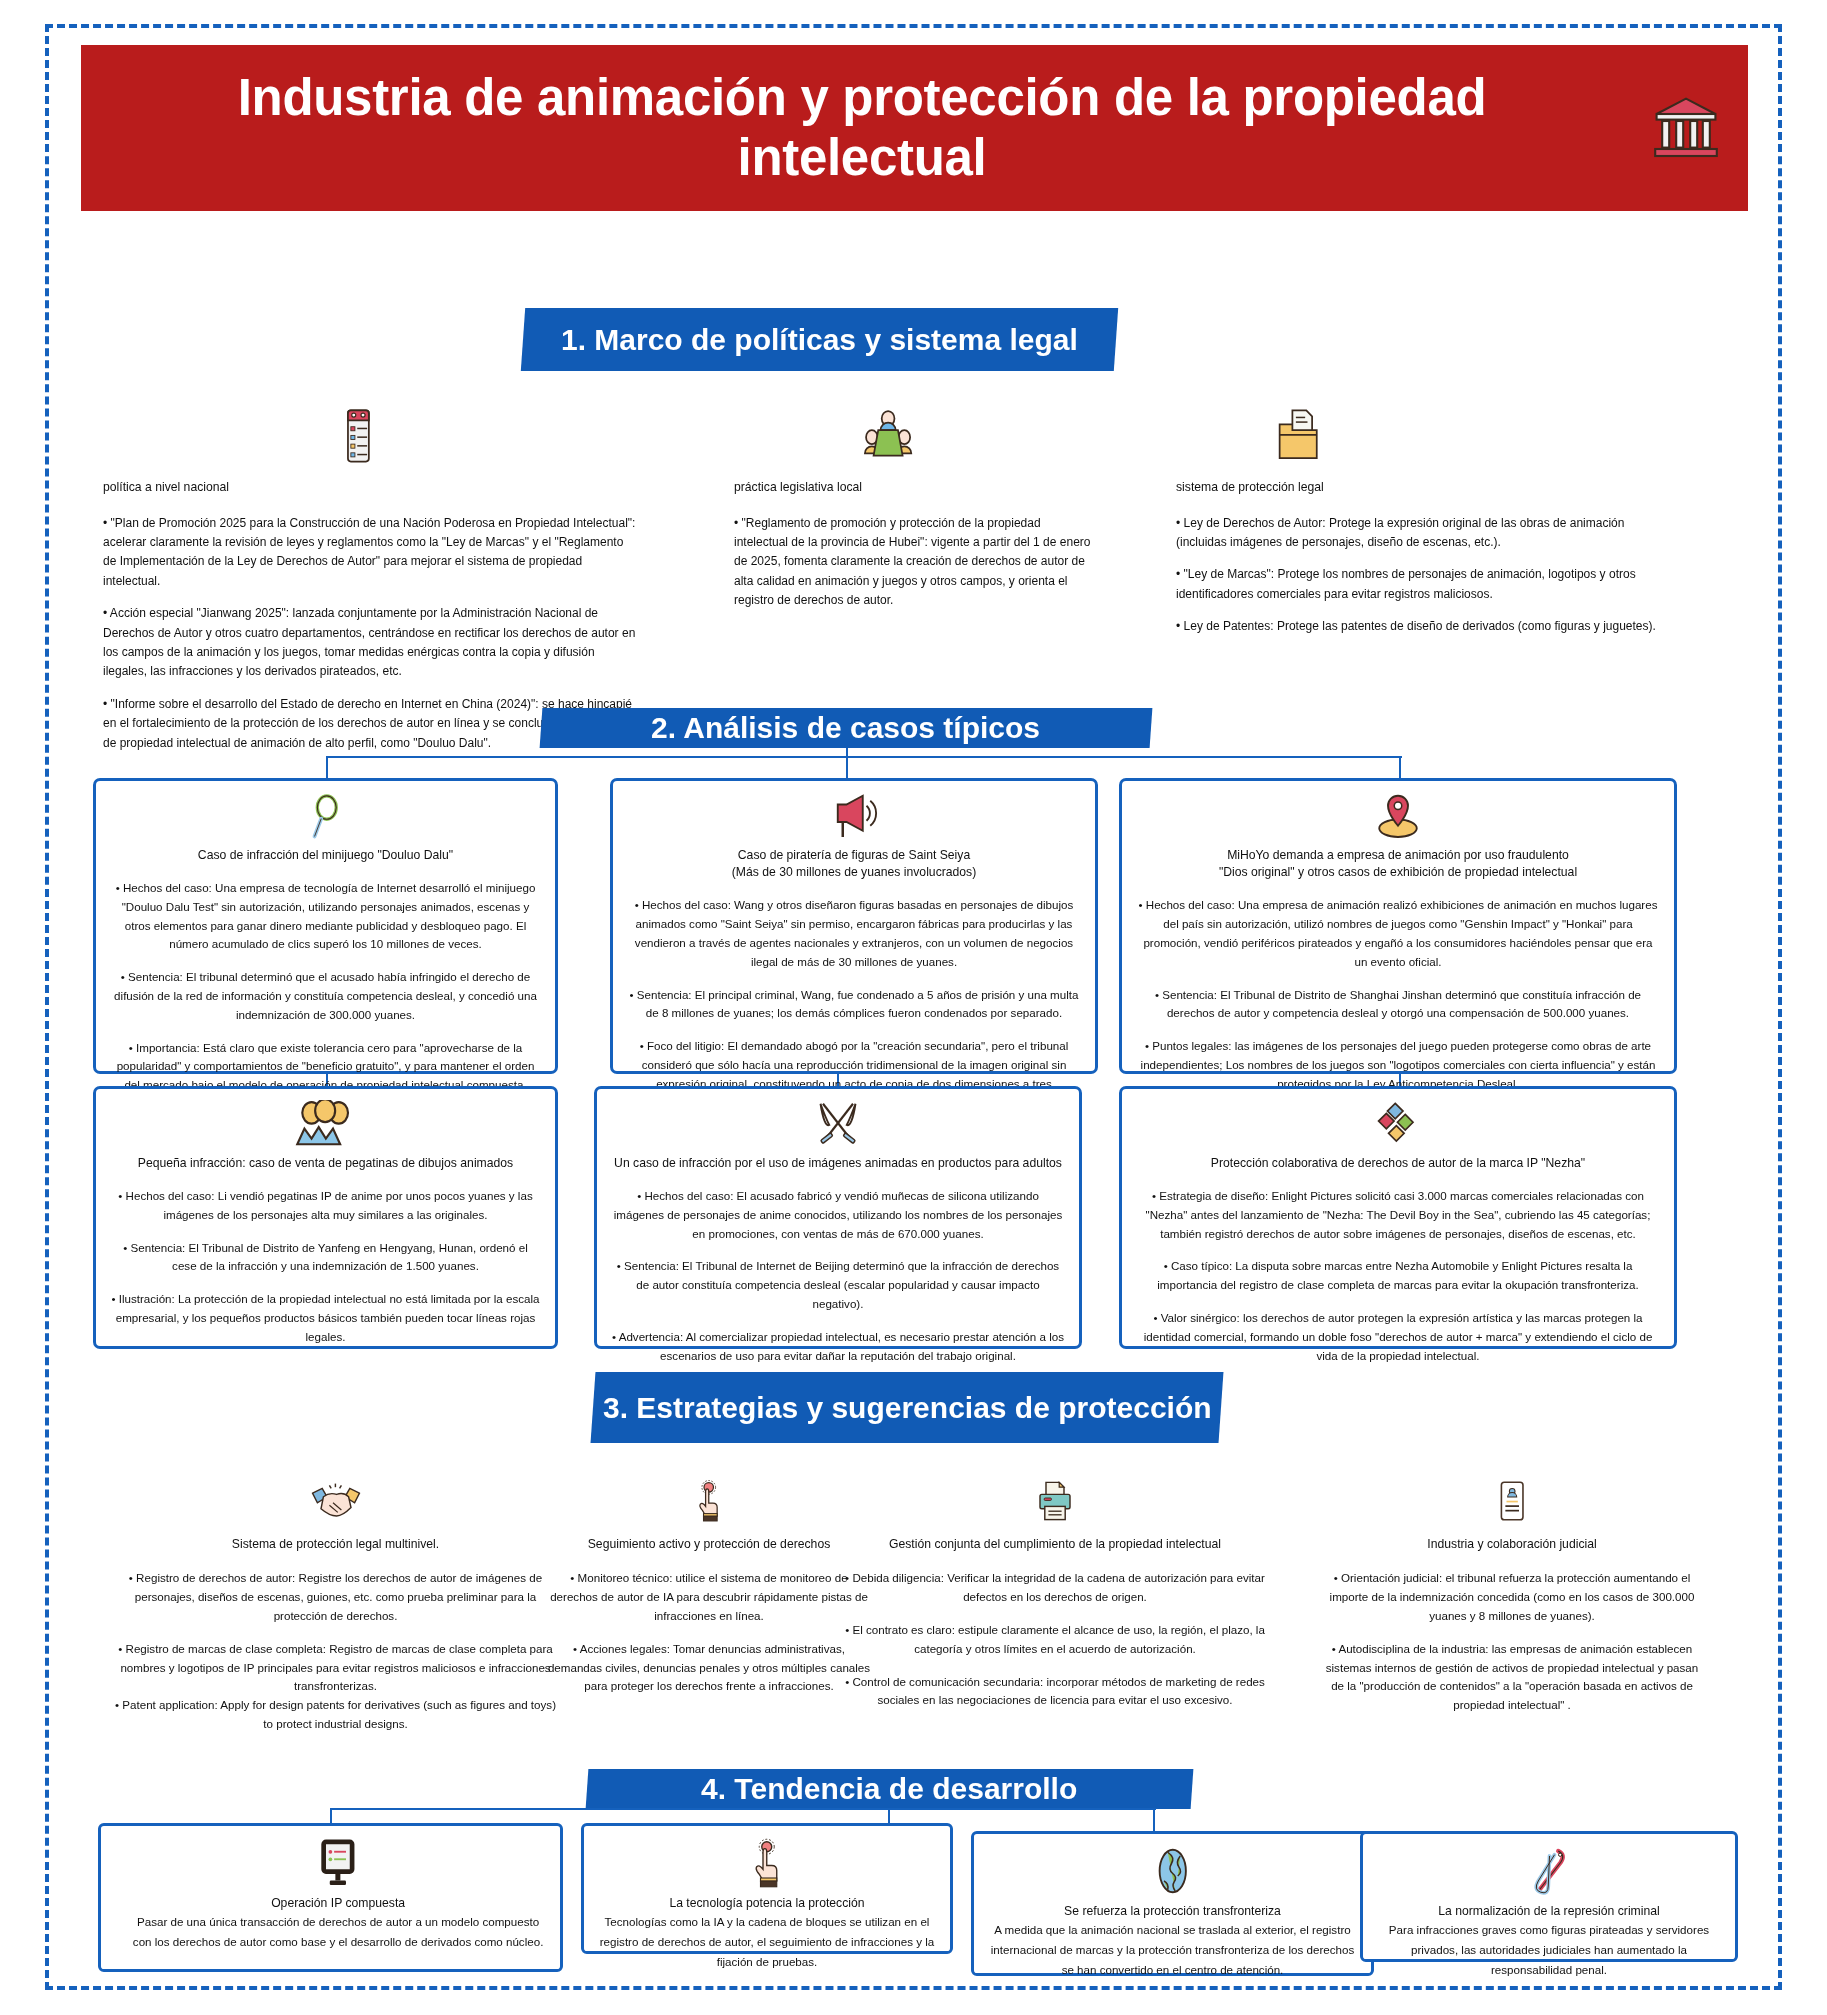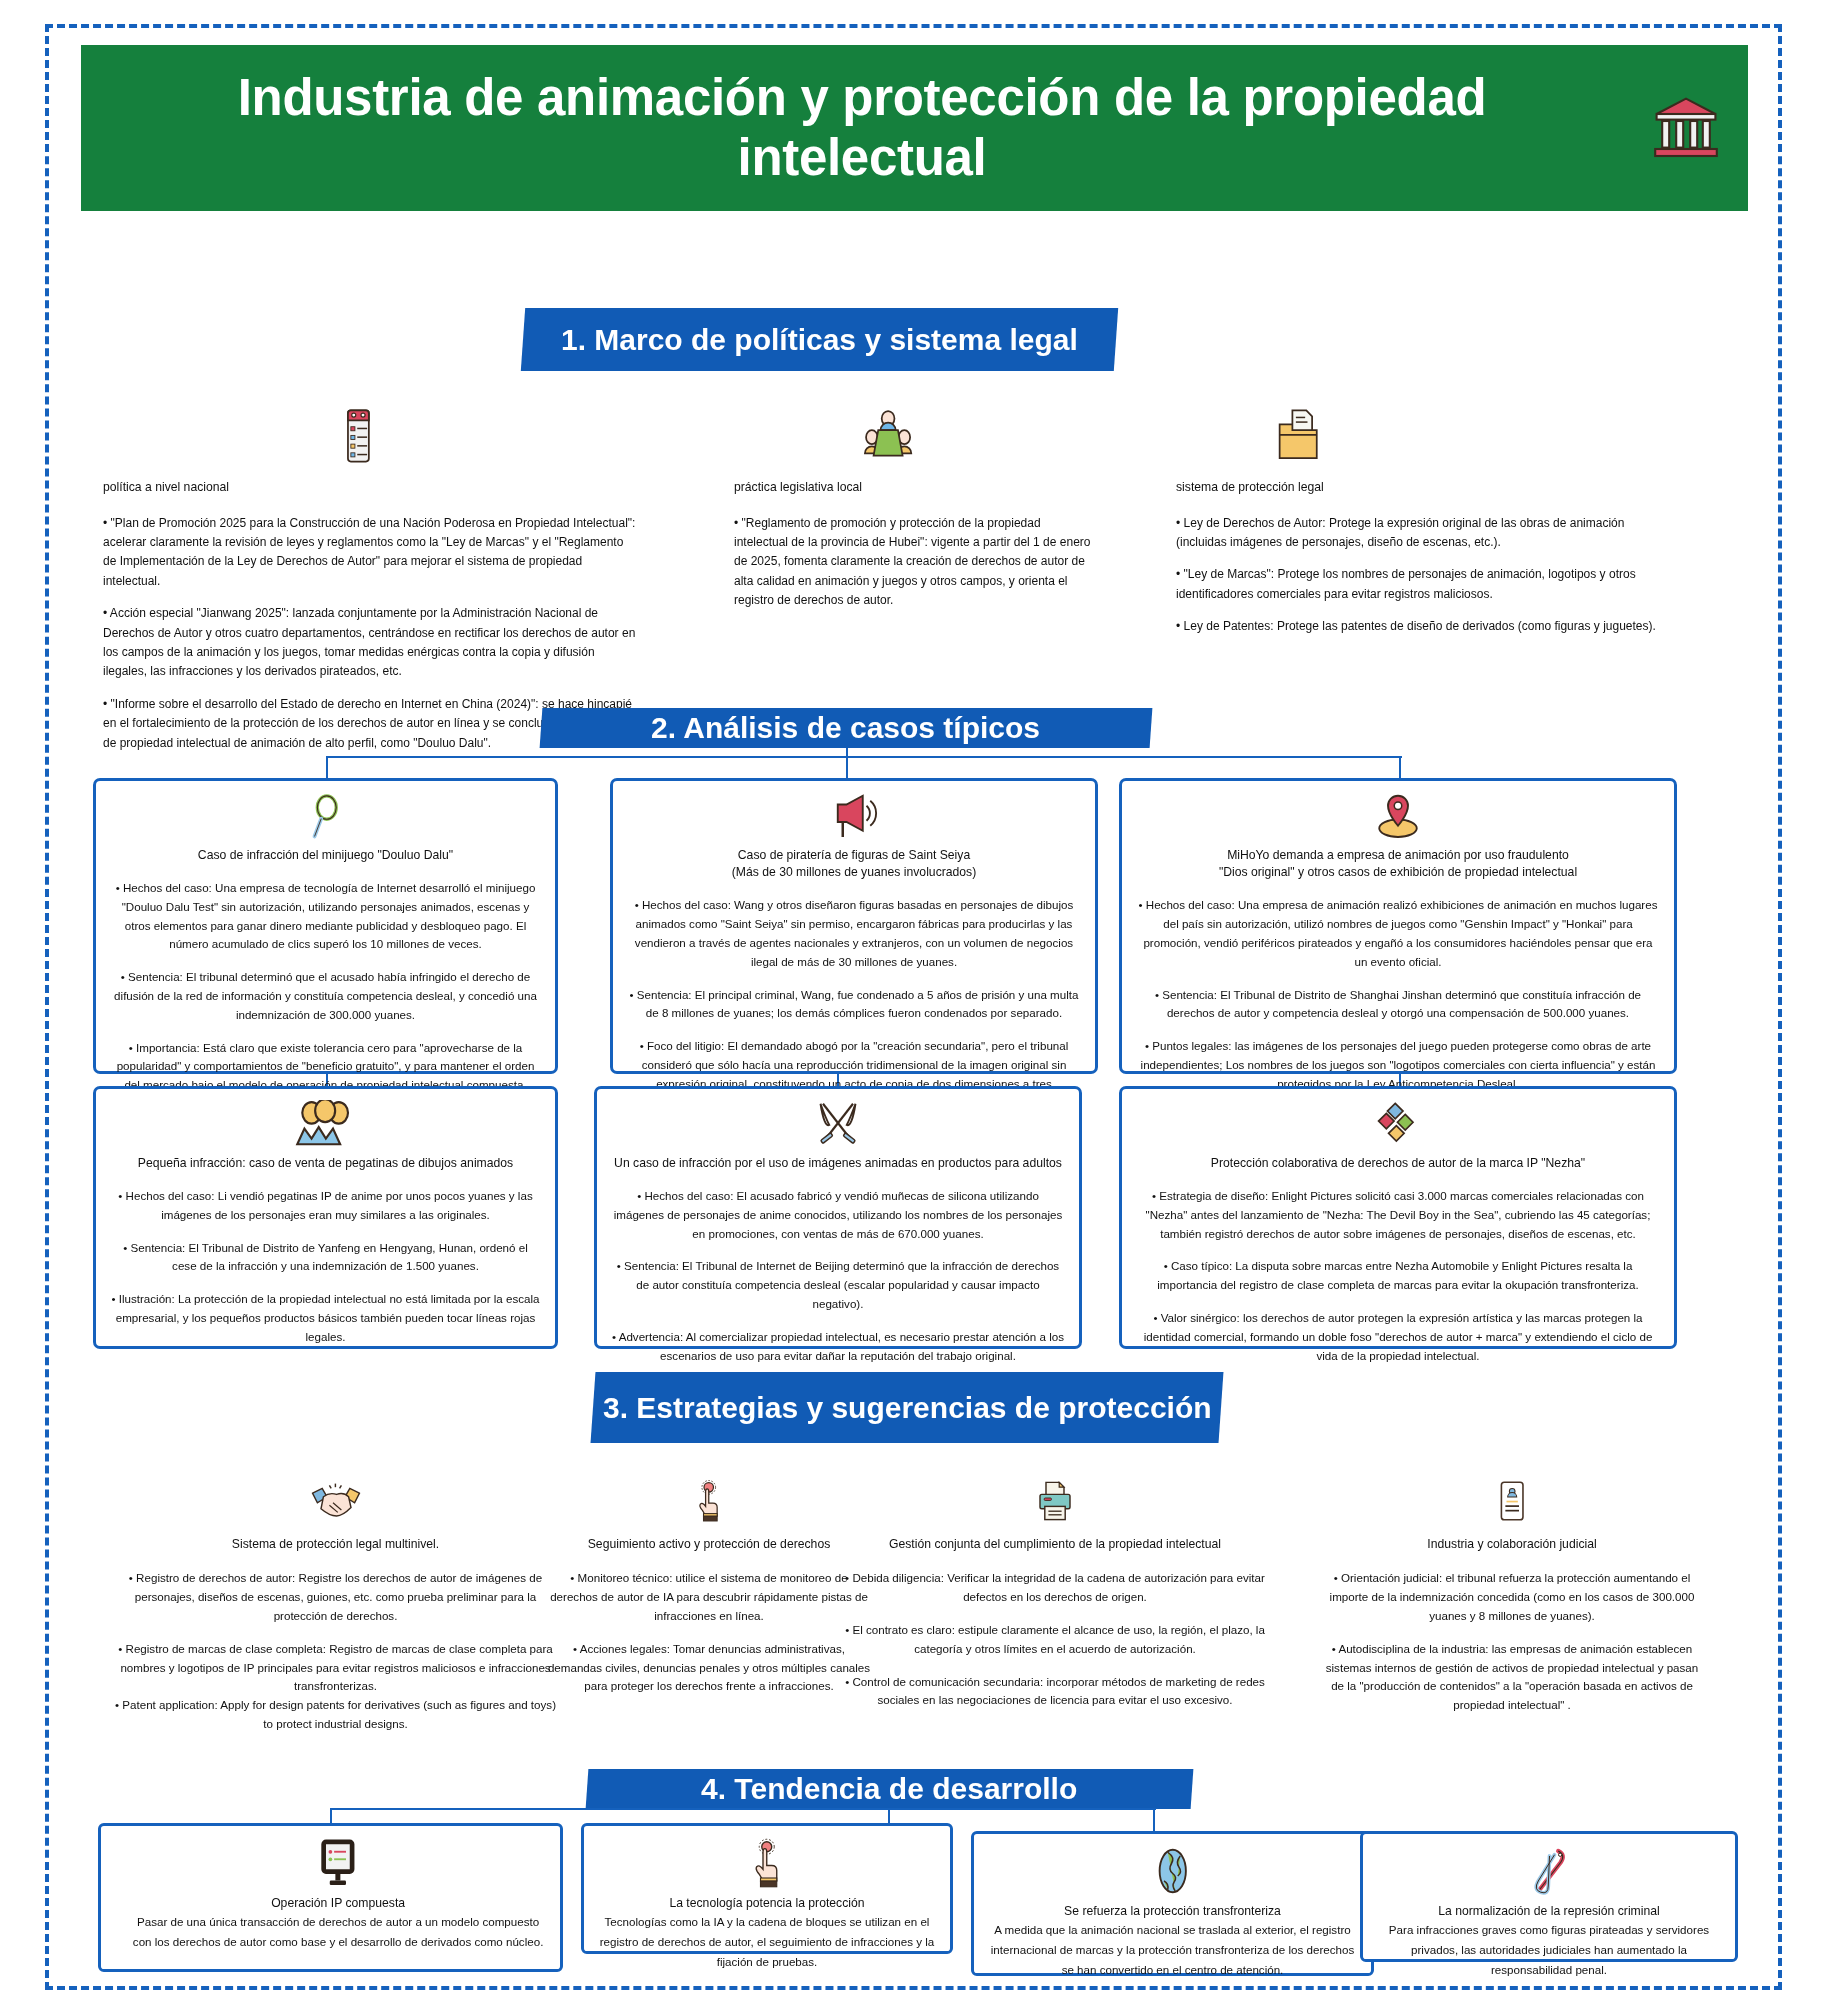--- a/index.html
+++ b/index.html
@@ -26,21 +26,21 @@
     pointer-events: none;
   }
 
   
   .title-banner {
     position: absolute;
     left: 81px;
     top: 45px;
     width: 1667px;
     height: 166px;
-    background: #15803d;
+    background: #b91c1c;
     display: flex;
     align-items: center;
     justify-content: center;
     padding: 0 140px 0 35px;
   }
   .title-banner .title-text {
     color: #ffffff;
     font-size: 51px;
     font-weight: bold;
     line-height: 1.18;
@@ -336,21 +336,21 @@
     <div class="card-icon">
       <svg viewBox="0 0 90 70" height="47">
         <ellipse cx="26" cy="18" rx="13" ry="15" fill="#f5c76a" stroke="#3b2a1e" stroke-width="3"></ellipse>
         <ellipse cx="64" cy="18" rx="13" ry="15" fill="#f5c76a" stroke="#3b2a1e" stroke-width="3"></ellipse>
         <ellipse cx="45" cy="15" rx="14" ry="16" fill="#f5c76a" stroke="#3b2a1e" stroke-width="3"></ellipse>
         <path d="M6 62 l10 -22 l10 14 l10 -16 l10 16 l10 -14 l10 22 z" fill="#8cc6e8" stroke="#3b2a1e" stroke-width="3"></path>
       </svg>
     </div>
     <div class="card-title">Pequeña infracción: caso de venta de pegatinas de dibujos animados</div>
     <div class="card-body">
-      <p>• Hechos del caso: Li vendió pegatinas IP de anime por unos pocos yuanes y las imágenes de los personajes eran muy similares a las originales.</p>
+      <p>• Hechos del caso: Li vendió pegatinas IP de anime por unos pocos yuanes y las imágenes de los personajes alta muy similares a las originales.</p>
       <p>• Sentencia: El Tribunal de Distrito de Yanfeng en Hengyang, Hunan, ordenó el cese de la infracción y una indemnización de 1.500 yuanes.</p>
       <p>• Ilustración: La protección de la propiedad intelectual no está limitada por la escala empresarial, y los pequeños productos básicos también pueden tocar líneas rojas legales.</p>
     </div>
   </div>
 
   <div class="case-card" id="c5">
     <div class="card-icon">
       <svg viewBox="0 0 80 80" height="50">
         <path d="M16 6 l42 54" stroke="#3b2a1e" stroke-width="3.4" fill="none"></path>
         <path d="M64 6 l-42 54" stroke="#3b2a1e" stroke-width="3.4" fill="none"></path>

